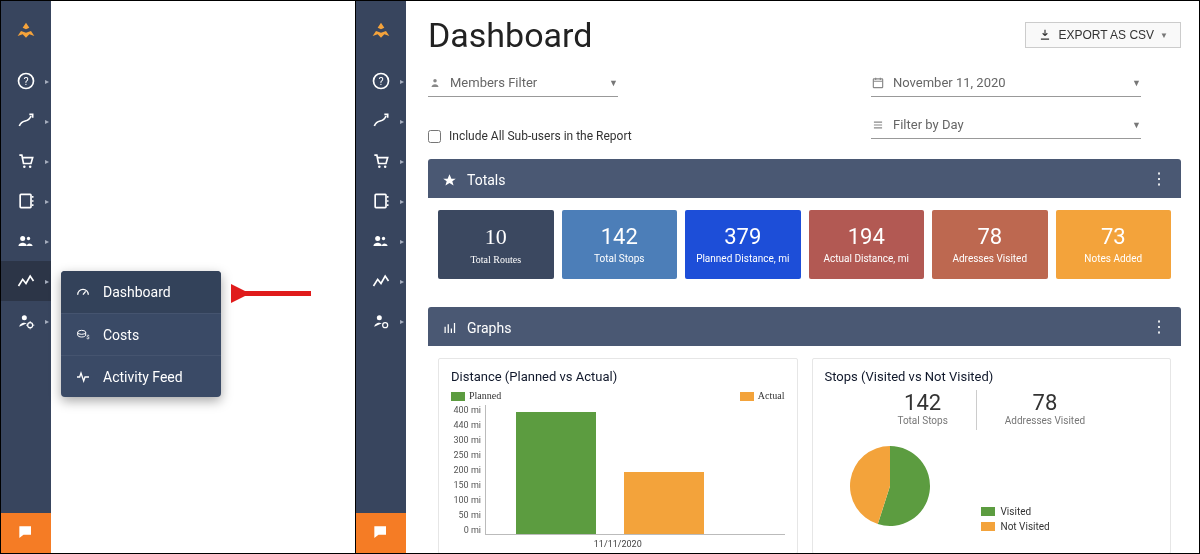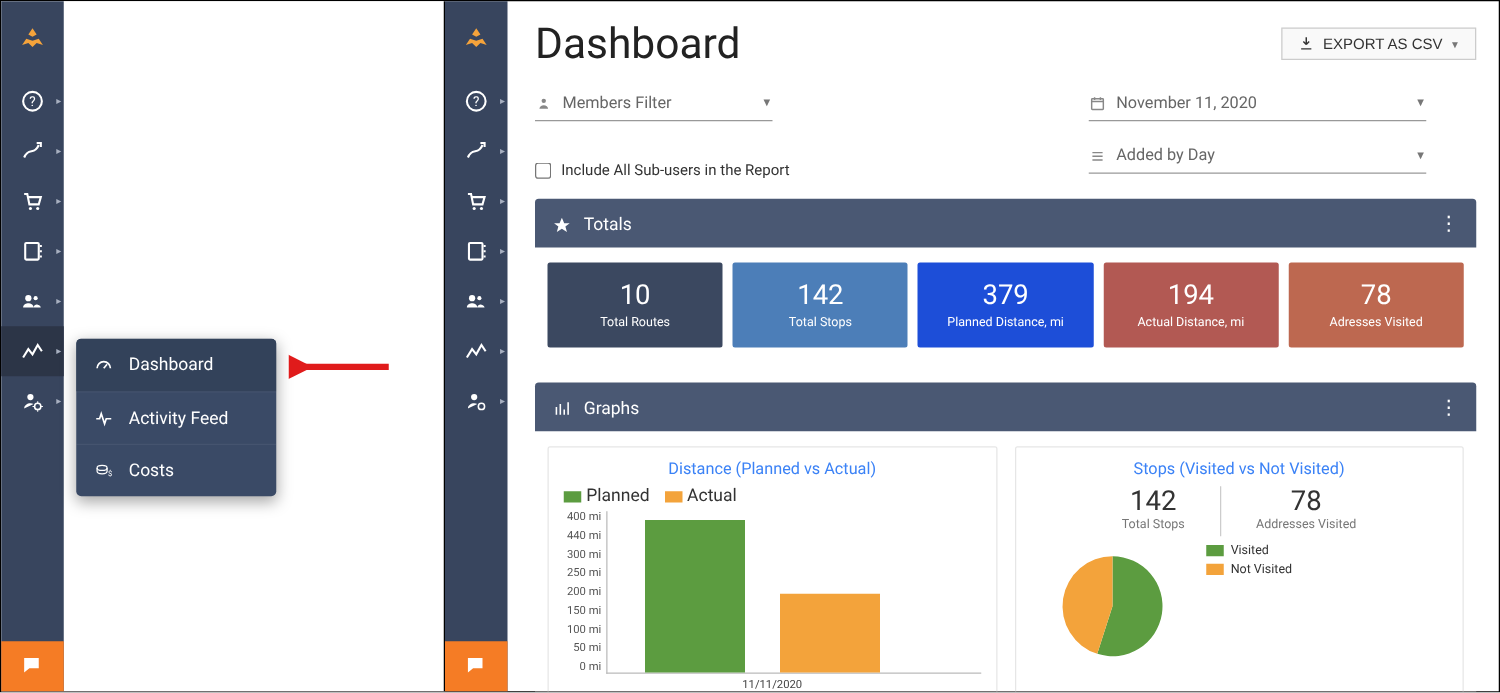--- a/index.html
+++ b/index.html
@@ -76,29 +76,29 @@
 }
 .panel-header .more { margin-left:auto; cursor:pointer; font-size:16px; }
 
 .totals-cards { display:flex; gap:8px; padding:12px 10px; }
 .card { flex:1; color:#fff; text-align:center; padding:14px 4px; border-radius:2px; }
 .card .num { font-size:22px; font-weight:400; }
 .card .lbl { font-size:10px; margin-top:4px; }
 
 .graphs-body { display:flex; gap:14px; padding:12px 10px; }
 .chart-box { flex:1; border:1px solid #e6e6e6; border-radius:2px; padding:10px 12px 4px; }
-.chart-title { font-size:13px; color:#3b82f6; margin-bottom:6px;text-align:center; }
+.chart-title { font-size:13px; color:#0f172a; margin-bottom:6px; }
 
 
 .bar-wrap { display:flex; }
 .y-axis { display:flex; flex-direction:column-reverse; justify-content:space-between; font-size:9px; color:#555; width:34px; height:130px; text-align:right; padding-right:4px; }
 .plot { position:relative; height:130px; flex:1; border-left:1px solid #bbb; border-bottom:1px solid #bbb; display:flex; align-items:flex-end; gap:28px; padding:0 30px; }
 .bar { width:80px; }
 .x-label { text-align:center; font-size:9px; color:#444; margin-top:4px; }
-.legend { display:flex; gap:12px; justify-content:flex-start; font-size:14px; color:#333; margin-bottom:4px; }
+.legend { display:flex; gap:12px; justify-content:space-between; font-size:10px; color:#333; margin-bottom:4px;font-family:Liberation Serif, serif; }
 .legend .sw { width:14px; height:9px; display:inline-block; margin-right:4px; vertical-align:middle; }
 .pie-stats { display:flex; gap:20px; width:100%; justify-content:center; }
 .pie-stat { text-align:center; }
 .pie-stat .num { font-size:22px; color:#333; }
 .pie-stat .lbl { font-size:10px; color:#777; }
 .pie-stat-sep { border-left:1px solid #ccc; height:40px; margin:0 8px; }
 .pie-svg { width:130px; height:100px; }
 .pie-legend { font-size:10px; color:#333; }
 .pie-legend .row { display:flex; align-items:center; gap:6px; margin-bottom:4px; }
 .pie-legend .sw { width:14px; height:9px; }
@@ -182,31 +182,31 @@
     <div class="flyout">
       <div class="item active">
         <svg class="icon" style="width:16px;height:16px" viewBox="0 0 24 24">
             <path d="M4 16a8 8 0 0116 0" fill="none" stroke="#fff" stroke-width="2"></path>
             <path d="M12 16l4-5" stroke="#fff" stroke-width="2"></path>
           </svg>
         <span>Dashboard</span>
       </div>
       <div class="item">
         <svg class="icon" style="width:16px;height:16px" viewBox="0 0 24 24">
-            <path d="M3 12h4l2-6 4 12 2-6h6" fill="none" stroke="#fff" stroke-width="2"></path>
-          </svg>
-        <span>Activity Feed</span>
-      </div>
-      <div class="item">
-        <svg class="icon" style="width:16px;height:16px" viewBox="0 0 24 24">
             <ellipse cx="10" cy="8" rx="6" ry="3" fill="none" stroke="#fff" stroke-width="1.5"></ellipse>
             <path d="M4 8v4c0 1.7 2.7 3 6 3s6-1.3 6-3V8" fill="none" stroke="#fff" stroke-width="1.5"></path>
             <text x="17" y="18" font-size="9" fill="#fff">$</text>
           </svg>
         <span>Costs</span>
+      </div>
+      <div class="item">
+        <svg class="icon" style="width:16px;height:16px" viewBox="0 0 24 24">
+            <path d="M3 12h4l2-6 4 12 2-6h6" fill="none" stroke="#fff" stroke-width="2"></path>
+          </svg>
+        <span>Activity Feed</span>
       </div>
     </div>
 
     <div class="arrow">
       <svg viewBox="0 0 100 30">
           <defs>
             <marker id="ah" markerWidth="10" markerHeight="10" refX="2" refY="5" orient="auto">
               <path d="M10 0L0 5l10 5z" fill="#e01b1b"></path>
             </marker>
           </defs>
@@ -314,54 +314,58 @@
                 <rect x="4" y="5" width="16" height="15" rx="1" fill="none" stroke="#888" stroke-width="2"></rect>
                 <path d="M4 9h16M8 3v4M16 3v4" stroke="#888" stroke-width="2"></path>
               </svg>
             <span>November 11, 2020</span>
             <span class="caret">▼</span>
           </div>
           <div class="select-ish">
             <svg class="small-icon" viewBox="0 0 24 24">
                 <path d="M5 7h14M5 12h14M5 17h14" stroke="#888" stroke-width="2"></path>
               </svg>
-            <span>Added by Day</span>
+            <span>Filter by Day</span>
             <span class="caret">▼</span>
           </div>
         </div>
       </div>
 
       <div class="panel">
         <div class="panel-header">
           <svg class="icon" style="width:15px;height:15px" viewBox="0 0 24 24">
               <path d="M12 2l3 7h7l-5.5 4 2 7L12 16l-6.5 4 2-7L2 9h7z" fill="#fff"></path>
             </svg>
           <span>Totals</span>
           <span class="more">⋮</span>
         </div>
         <div class="totals-cards" id="totals-cards">
-            <div class="card" style="background: rgb(59, 72, 96);">
+            <div class="card" style="background: rgb(59, 72, 96); font-family: Liberation Serif, serif;">
               <div class="num">10</div>
               <div class="lbl">Total Routes</div>
             </div>
             <div class="card" style="background: rgb(76, 126, 184);">
               <div class="num">142</div>
               <div class="lbl">Total Stops</div>
             </div>
             <div class="card" style="background: #1d4ed8;">
               <div class="num">379</div>
               <div class="lbl">Planned Distance, mi</div>
             </div>
             <div class="card" style="background: rgb(178, 89, 83);">
               <div class="num">194</div>
               <div class="lbl">Actual Distance, mi</div>
             </div>
             <div class="card" style="background: rgb(189, 104, 80);">
               <div class="num">78</div>
               <div class="lbl">Adresses Visited</div>
+            </div>
+            <div class="card" style="background: rgb(243, 163, 59);">
+              <div class="num">73</div>
+              <div class="lbl">Notes Added</div>
             </div>
           </div>
       </div>
 
       <div class="panel">
         <div class="panel-header">
           <svg class="icon" style="width:15px;height:15px" viewBox="0 0 24 24">
               <path d="M5 19V9M10 19V5M15 19v-7M20 19V3" stroke="#fff" stroke-width="2"></path>
             </svg>
           <span>Graphs</span>
@@ -401,21 +405,21 @@
               <div class="pie-stat">
                   <div class="num">142</div>
                   <div class="lbl">Total Stops</div>
                 </div>
               <div class="pie-stat-sep"></div>
               <div class="pie-stat">
                   <div class="num">78</div>
                   <div class="lbl">Addresses Visited</div>
                 </div>
             </div>
-            <div style="display:flex;align-items:flex-start;gap:10px;margin-top:6px">
+            <div style="display:flex;align-items:flex-end;gap:26px;margin-top:6px">
               <svg class="pie-svg" id="pie-svg" viewBox="0 0 100 100">
                   <path d="M50 50 L50 10 A40 40 0 1 1 37.80776925098853 88.09658133432525 Z" fill="#5c9c40"></path>
                   <path d="M50 50 L37.80776925098853 88.09658133432525 A40 40 0 0 1 49.99999999999999 10 Z" fill="#f3a33b"></path>
                 </svg>
               <div class="pie-legend" id="pie-legend">
                   <div class="row">
                     <span class="sw" style="background:#5c9c40"></span>
                     <span>Visited</span>
                   </div>
                   <div class="row">

